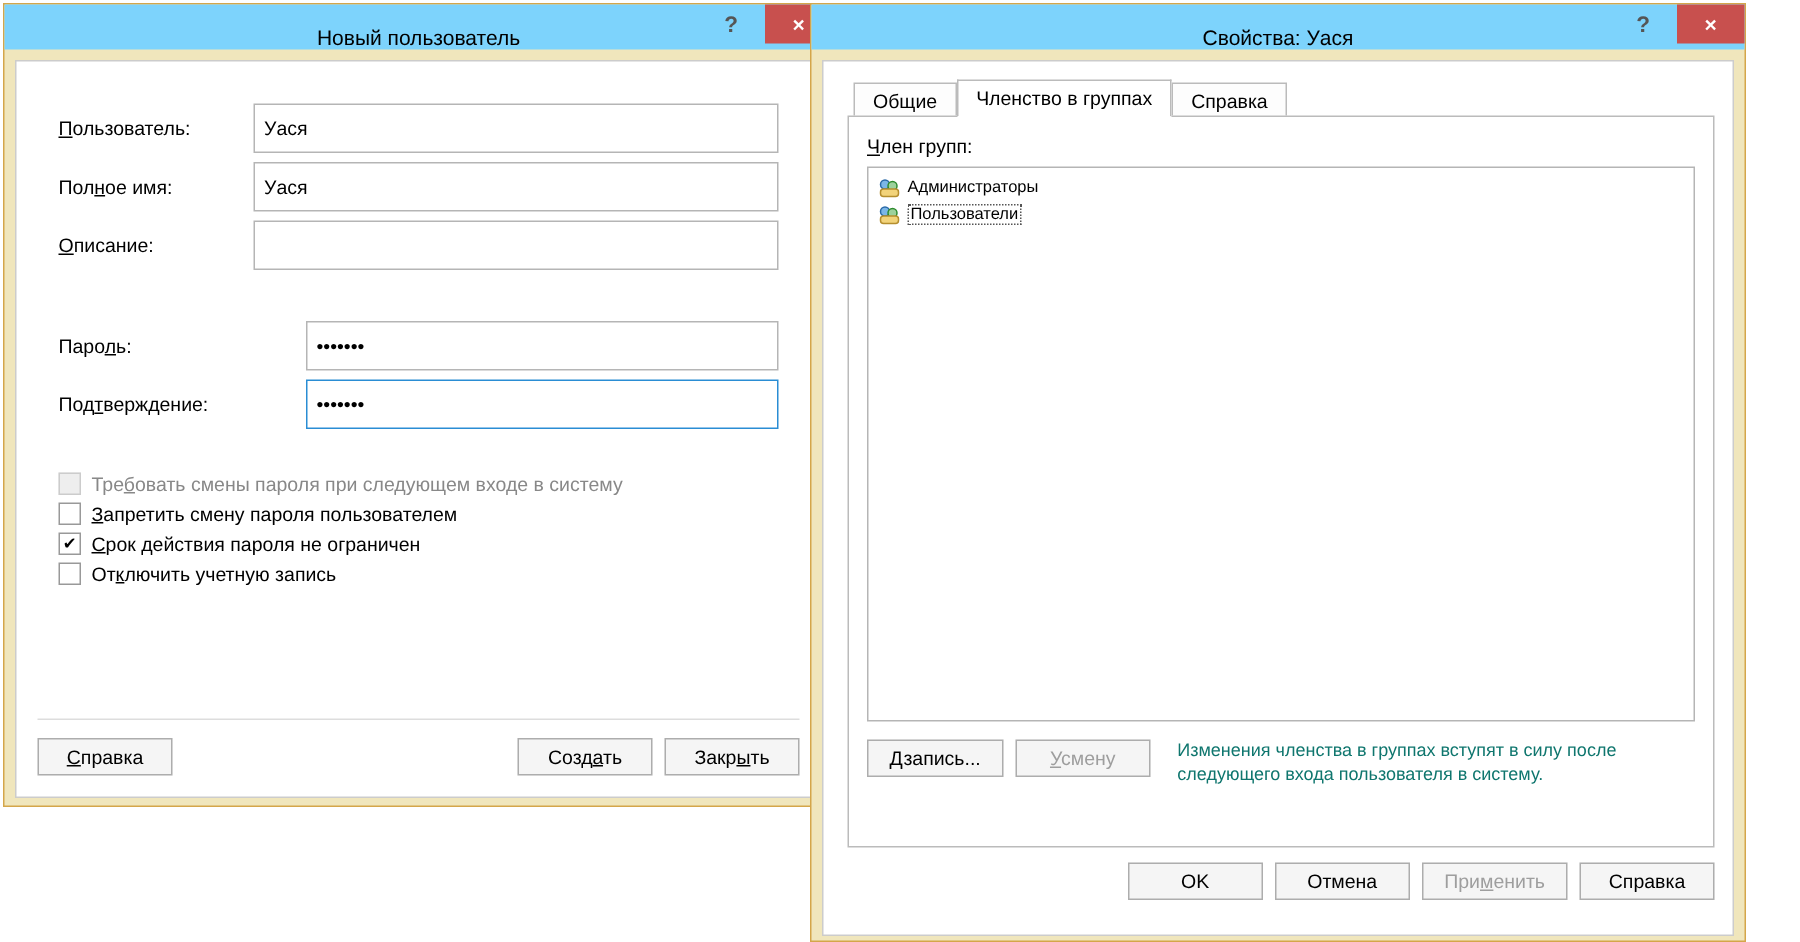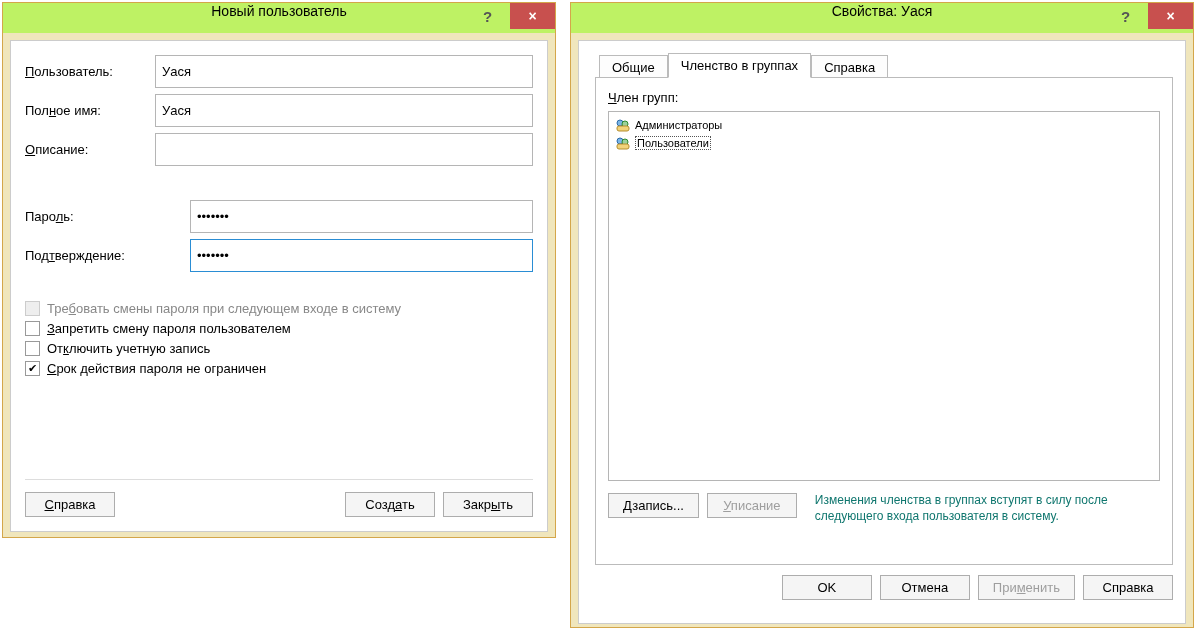--- a/index.html
+++ b/index.html
@@ -13,23 +13,23 @@
       position: relative;
       overflow: hidden;
     }
     .window {
       position: absolute;
       background: #f0e6bc;
       border: 1px solid #d4a64a;
     }
     .titlebar {
       height: 30px;
-      background: #bef264;
-      display: flex;
-      align-items: flex-start;
+      background: #7dd3fc;
+      display: flex;
+      align-items: flex-end;
       position: relative;
     }
     .titlebar-title {
       flex: 1;
       text-align: center;
       font-size: 14px;
       color: #000;
     }
     .titlebar-buttons {
       position: absolute;
@@ -55,21 +55,21 @@
     .tbtn-close {
       background: #c8504e;
       color: #fff;
       font-size: 14px;
       font-weight: bold;
     }
     .client {
       margin: 7px;
       background: #fff;
       border: 1px solid #ccc;
-      padding: 14px;
+      padding: 28px;
       position: relative;
     }
     .field-row {
       display: flex;
       align-items: center;
       margin-bottom: 6px;
     }
     .field-label {
       width: 130px;
       font-size: 13px;
@@ -197,42 +197,42 @@
 
     <div class="chk-row">
       <span class="chk disabled"></span>
       <span class="chk-label disabled"><span>Тре</span><span class="under">б</span><span>овать смены пароля при следующем входе в систему</span></span>
     </div>
     <div class="chk-row">
       <span class="chk"></span>
       <span class="chk-label"><span></span><span class="under">З</span><span>апретить смену пароля пользователем</span></span>
     </div>
     <div class="chk-row">
+      <span class="chk checked"></span>
+      <span class="chk-label"><span></span><span class="under">С</span><span>рок действия пароля не ограничен</span></span>
+    </div>
+    <div class="chk-row">
       <span class="chk"></span>
       <span class="chk-label"><span>От</span><span class="under">к</span><span>лючить учетную запись</span></span>
-    </div>
-    <div class="chk-row">
-      <span class="chk checked"></span>
-      <span class="chk-label"><span></span><span class="under">С</span><span>рок действия пароля не ограничен</span></span>
     </div>
 
     <div style="position:absolute; left:14px; right:14px; bottom:14px;">
       <div class="hr" style="margin-bottom:12px;"></div>
       <div style="display:flex; justify-content:space-between;">
         <div class="btn"><span></span><span class="under">С</span><span>правка</span></div>
         <div class="btn-row">
           <div class="btn"><span>Созд</span><span class="under">а</span><span>ть</span></div>
           <div class="btn"><span>Закр</span><span class="under">ы</span><span>ть</span></div>
         </div>
       </div>
     </div>
   </div>
 </div>
 
-<div class="window" style="left:570px; top:2px; width:624px; height:626px;">
+<div class="window" style="left:540px; top:2px; width:624px; height:626px;">
   <div class="titlebar">
     <div class="titlebar-title">Свойства: Уася</div>
     <div class="titlebar-buttons">
       <div class="tbtn tbtn-help">?</div>
       <div class="tbtn tbtn-close">×</div>
     </div>
   </div>
   <div class="client" style="height:584px; padding:12px 12px 10px 16px;">
     <div class="tabstrip">
       <div class="tab inactive">Общие</div>
@@ -260,21 +260,21 @@
                 <rect x="2" y="9" width="12" height="5" rx="2" fill="#f2d37a" stroke="#b58e2e"></rect>
               </svg>
           </span>
           <span class="sel">Пользователи</span>
         </div>
       </div>
 
       <div style="display:flex; align-items:flex-start; gap:18px; margin-top:12px;">
         <div class="btn-row">
           <div class="btn"><span></span><span class="under">Д</span><span>запись...</span></div>
-          <div class="btn disabled"><span></span><span class="under">У</span><span>писание</span></div>
+          <div class="btn disabled"><span></span><span class="under">У</span><span>смену</span></div>
         </div>
         <div class="note" style="flex:1;">Изменения членства в группах вступят в силу после следующего входа пользователя в систему.</div>
       </div>
     </div>
 
     <div class="btn-row" style="justify-content:flex-end; margin-top:10px;">
       <div class="btn">OK</div>
       <div class="btn">Отмена</div>
       <div class="btn disabled"><span>При</span><span class="under">м</span><span>енить</span></div>
       <div class="btn">Справка</div>

